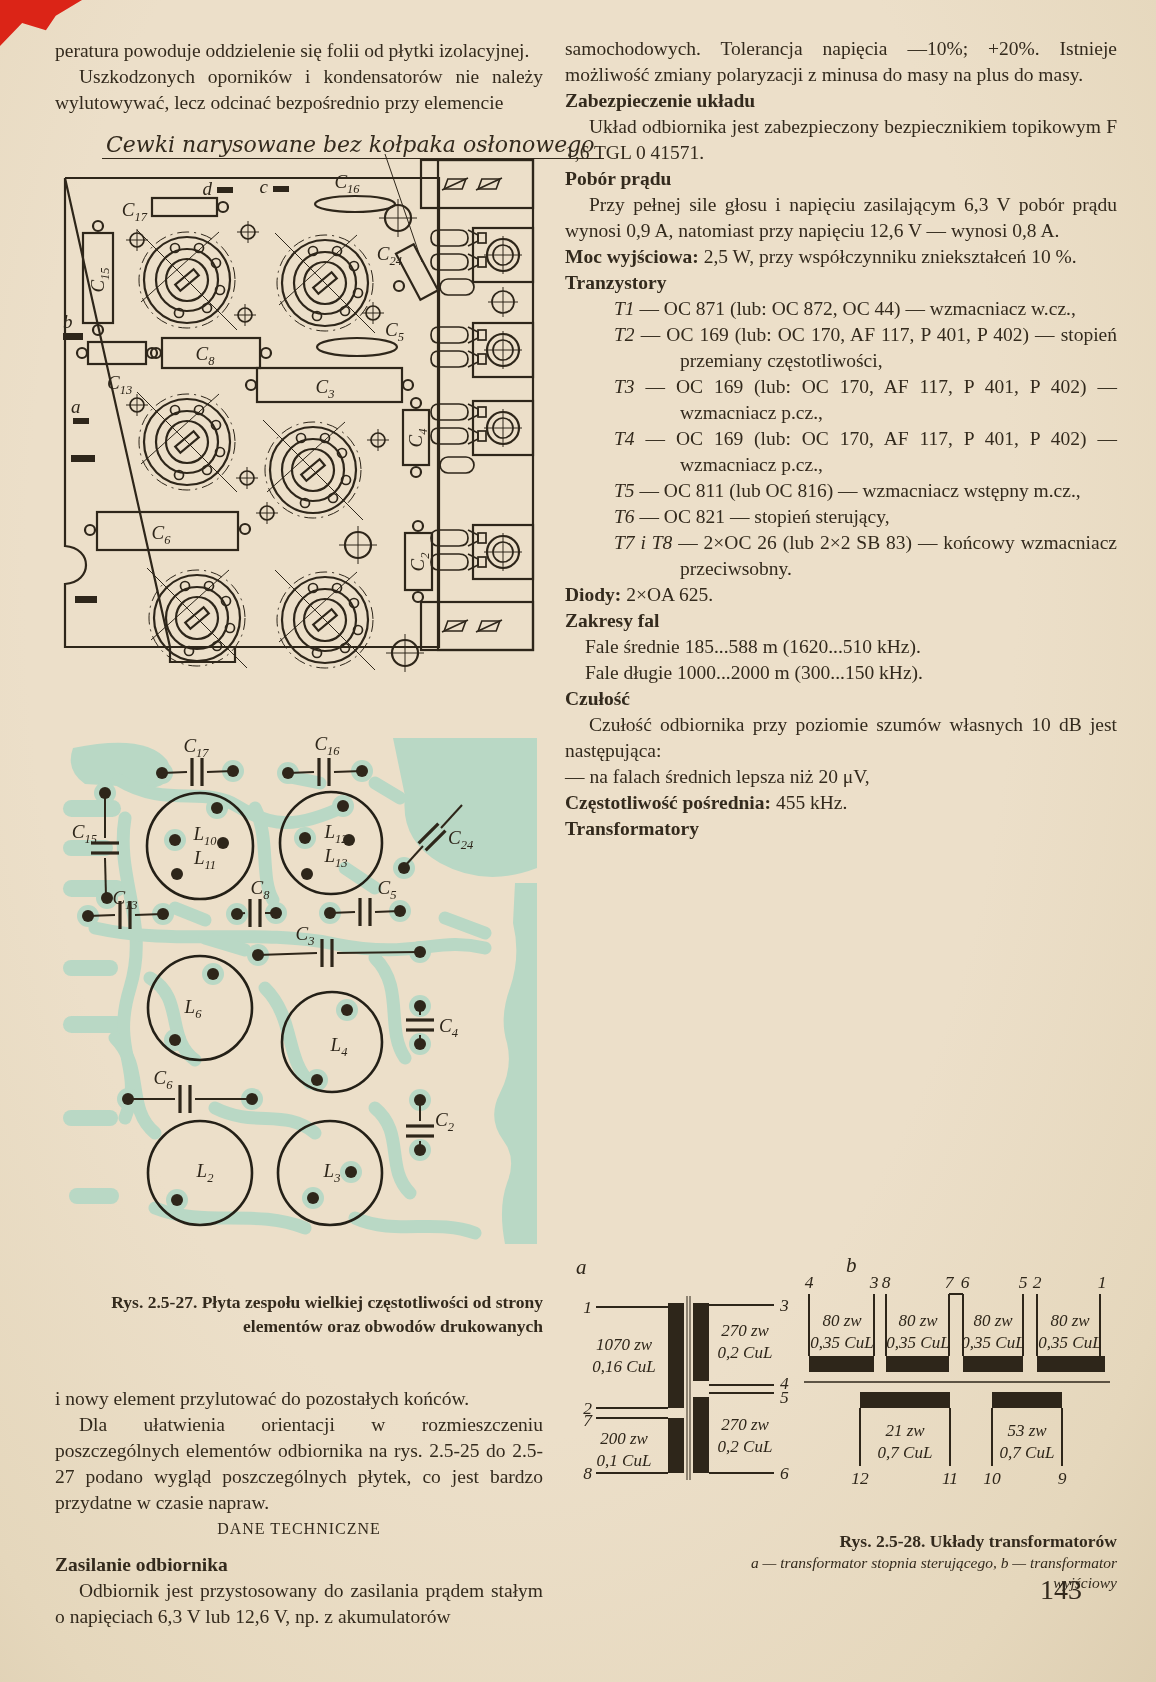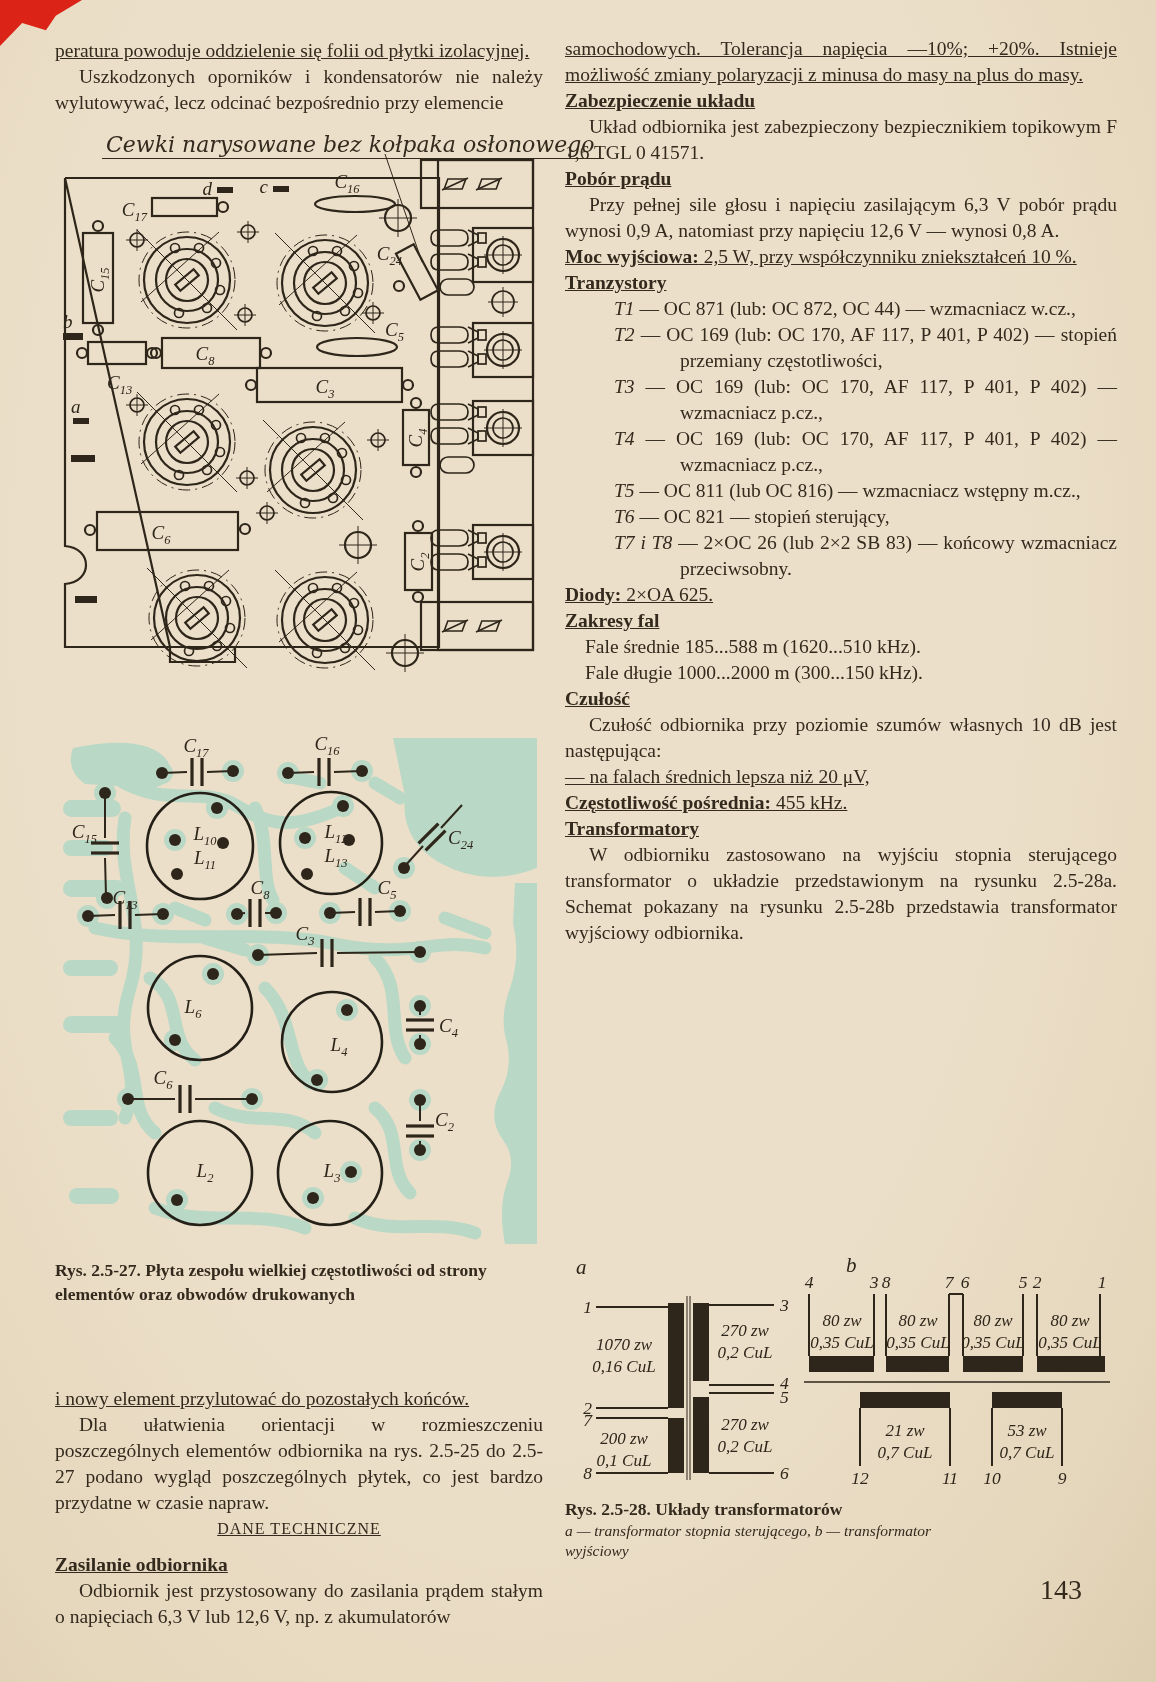--- a/index.html
+++ b/index.html
@@ -5,30 +5,30 @@
   html,body { margin:0; padding:0; }
   body {
     width:1156px; height:1682px; position:relative; overflow:hidden;
     background:#e8dcc3;
     background-image: radial-gradient(ellipse at 45% 35%, #ecdfc9 55%, #e5d7bc 85%, #ddceb1 100%);
     font-family:"Liberation Serif", serif;
     color:#332a1d;
   }
   .col { position:absolute; text-align:justify; font-size:19.5px; line-height:26px; }
   .col p { margin:0; text-indent:24px; }
-  .col p.ni { text-indent:0;text-decoration:underline; }
+  .col p.ni { text-indent:0; }
   .subhead { font-weight:bold; text-indent:0; margin:18px 0 8px 0; }
   .inlb { font-weight:bold; }
   .mt { margin-top:18px; }
   .titem { padding-left:115px; text-indent:-66px; text-align:justify; }
   .ti { font-style:italic; }
   .indent20 { margin-left:20px !important; text-indent:0 !important; }
   .center { text-align:center; text-indent:0 !important; }
   .danehead { font-size:16px; letter-spacing:1px; font-weight:normal; margin-top:16px; }
-  .cap { position:absolute; font-weight:bold; font-size:17.5px; line-height:24px; text-align:left; }
+  .cap { position:absolute; font-weight:bold; font-size:17.5px; line-height:24px; text-align:right;margin-top:32px; }
   .cap .sm { font-weight:normal; font-size:15.5px; line-height:20px; display:block;font-style:italic; }
   .note {
     position:absolute; font-style:italic; font-size:22px;
     border-bottom:1.6px solid #332a1d; padding:0 10px 1px 4px;
     font-family:"DejaVu Serif", serif;
   }
   .pageno { position:absolute; font-size:28px; }
   .redcorner {
     position:absolute; left:0; top:0; width:82px; height:46px;
     background:#db2417;
@@ -466,21 +466,20 @@
   </div>
   <p class="ni mt"><span class="inlb">Diody:</span><span> 2×OA 625.</span></p>
   <p class="ni subhead">Zakresy fal</p>
   <p class="indent20">Fale średnie 185...588 m (1620...510 kHz).</p>
   <p class="indent20">Fale długie 1000...2000 m (300...150 kHz).</p>
   <p class="ni subhead">Czułość</p>
   <p>Czułość odbiornika przy poziomie szumów własnych 10 dB jest następująca:</p>
   <p class="ni">— na falach średnich lepsza niż 20 μV,</p>
   <p class="ni mt"><span class="inlb">Częstotliwość pośrednia:</span><span> 455 kHz.</span></p>
   <p class="ni subhead">Transformatory</p>
-  <p>W odbiorniku zastosowano na wyjściu stopnia sterującego transformator o układzie przedstawionym na rysunku 2.5-28a. Schemat pokazany na rysunku 2.5-28b przedstawia transformator wyjściowy odbiornika.</p>
 </div>
 
 <svg style="left:562px; top:1258px;" width="556" height="234" viewBox="0 0 556 234">
 
   <g>
     <text class="tnum" x="14" y="16" style="font-size:21px;">a</text>
     <line class="wire" x1="34" y1="49" x2="106" y2="49"></line>
     <line class="wire" x1="34" y1="150" x2="106" y2="150"></line>
     <line class="wire" x1="34" y1="160" x2="106" y2="160"></line>
     <line class="wire" x1="34" y1="215" x2="106" y2="215"></line>

